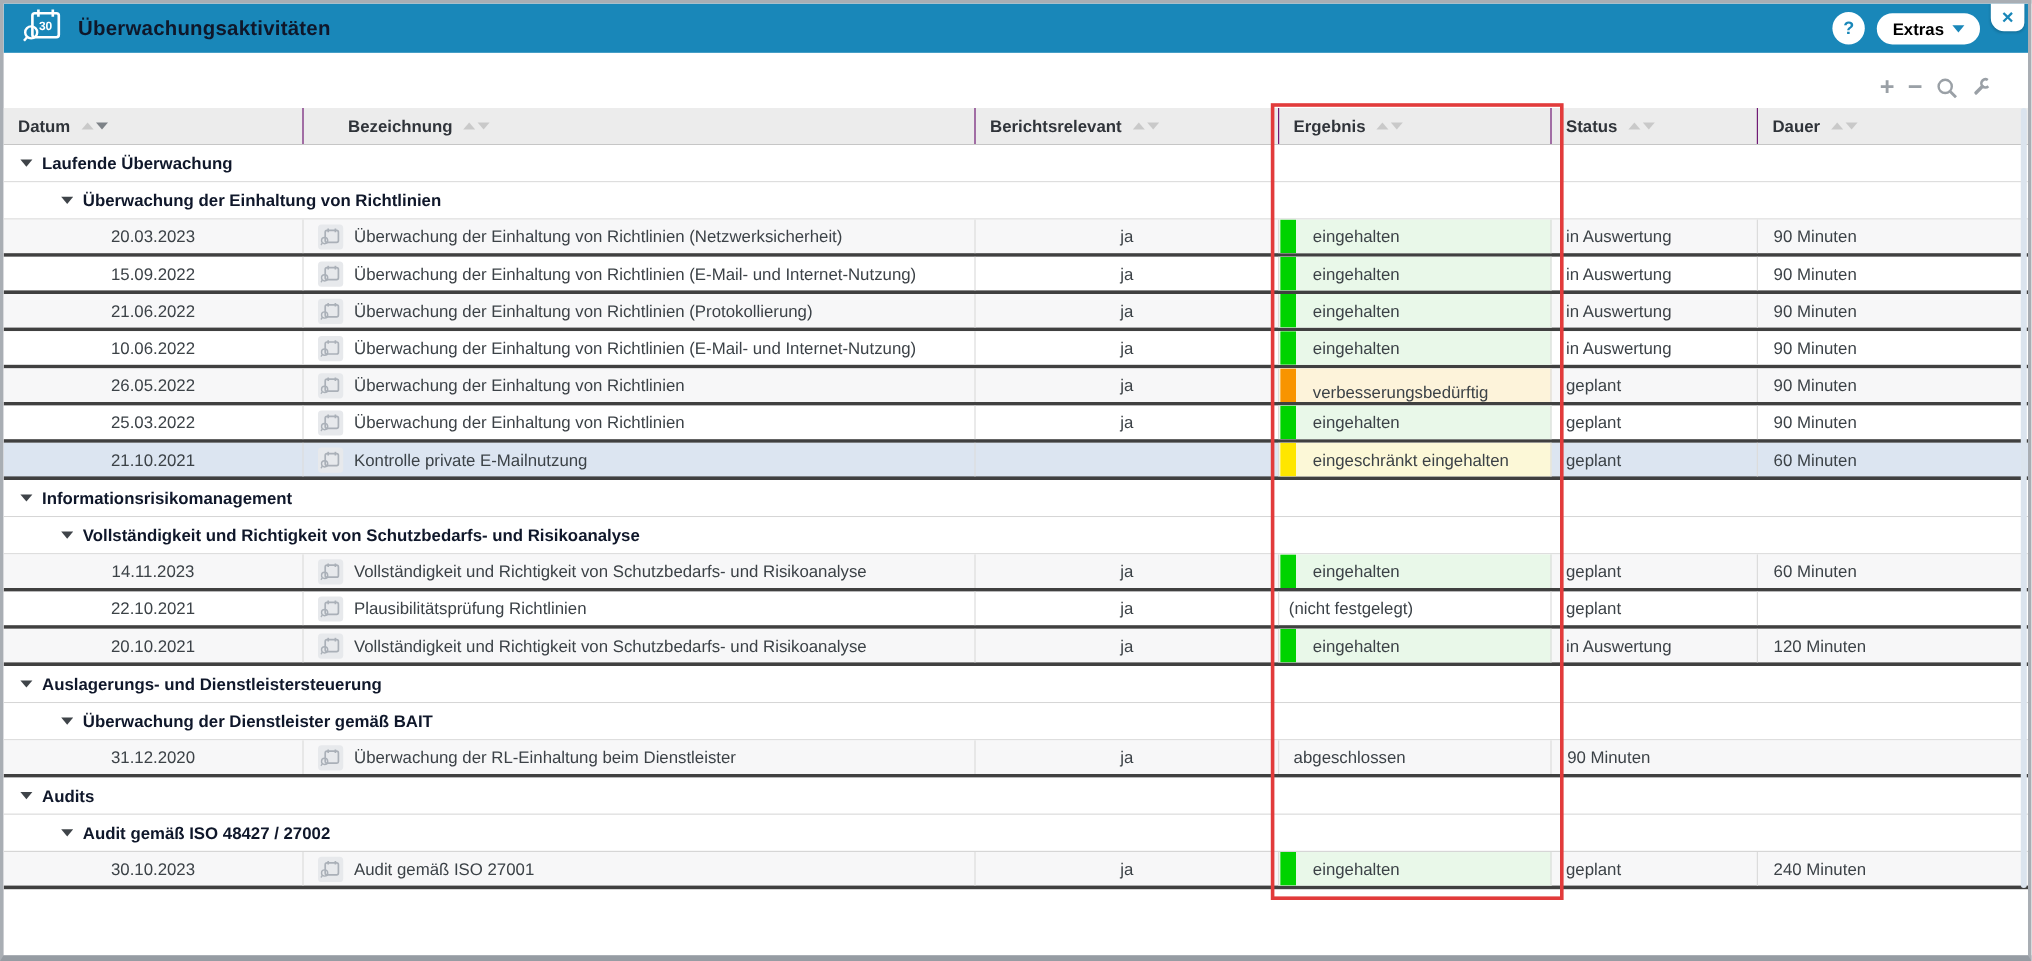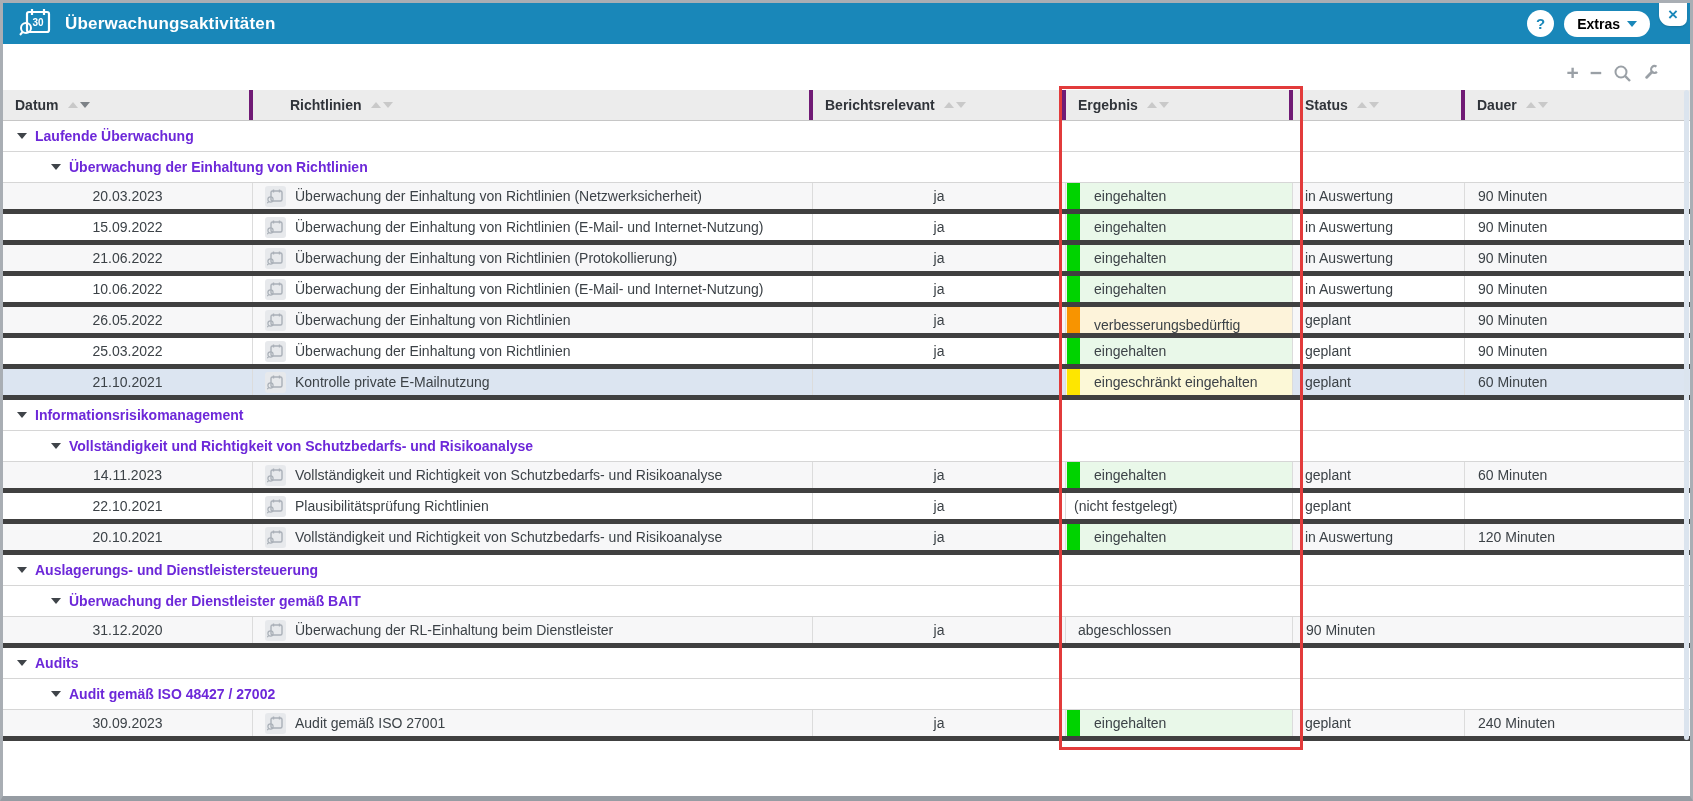--- a/index.html
+++ b/index.html
@@ -2,60 +2,60 @@
 <html><head>
 <meta charset="utf-8">
 <style>
   html,body{margin:0;padding:0;background:#e8e8e8;font-family:"Liberation Sans",sans-serif;}
   .window{position:relative;width:1687px;height:793px;background:#fff;
           border:3px solid #a9aeb4;border-bottom:5px solid #969ca3;overflow:hidden;}
   
   .titlebar{position:absolute;left:0;top:0;width:100%;height:41px;background:#1987b9;
             display:flex;align-items:center;}
   .app-icon{margin-left:16px;flex:0 0 auto;}
-  .title{color:#ffffff;font-size:17px;font-weight:bold;margin-left:12px;letter-spacing:.2px;}
+  .title{color:#0f172a;font-size:17px;font-weight:bold;margin-left:12px;letter-spacing:.2px;}
   .tb-right{position:absolute;right:40px;top:0;height:41px;display:flex;align-items:center;gap:10px;}
   .help-btn{width:27px;height:27px;border-radius:50%;background:#fff;color:#1987b9;
             font-weight:bold;font-size:15px;display:flex;align-items:center;justify-content:center;cursor:pointer;}
   .extras-btn{height:26px;border-radius:13px;background:#fff;color:#000000;font-weight:bold;
             font-size:14px;display:flex;align-items:center;gap:7px;padding:0 13px;cursor:pointer;}
   .caret-down{width:0;height:0;border-left:5px solid transparent;border-right:5px solid transparent;
             border-top:6px solid #1987b9;}
   .close-tab{position:absolute;top:0;right:3px;width:28px;height:23px;background:#fff;
             border-radius:0 0 7px 11px;display:flex;align-items:center;justify-content:center;
             color:#1987b9;font-weight:bold;font-size:17px;line-height:1;cursor:pointer;
             box-shadow:0 1px 2px rgba(0,0,0,.15);}
   
   .grid-tools{position:absolute;top:60px;right:30px;display:flex;align-items:center;gap:11px;color:#9aa0a6;}
   .tool-txt{font-size:21px;font-weight:bold;line-height:20px;cursor:pointer;color:#9aa0a6;}
   .grid-tools svg{cursor:pointer;display:block;}
   
   .table{position:absolute;left:0;top:87px;width:1687px;}
   .thead,.row.data{display:grid;grid-template-columns:250px 560px 253px 227px 172px 225px;}
   .thead{height:30px;background:#ececec;border-bottom:1px solid #c6c6c6;}
   .th{display:flex;align-items:center;font-size:14px;font-weight:bold;color:#30343a;
-      border-right:4px solid #701a75;padding-left:12px;box-sizing:border-box;gap:9px;}
+      border-right:1px solid #701a75;padding-left:12px;box-sizing:border-box;gap:9px;}
   .th:last-child{border-right:none;}
   .th.bez{padding-left:37px;}
   .sorts{display:flex;gap:2px;align-items:center;cursor:pointer;}
   .tri{width:0;height:0;border-left:5px solid transparent;border-right:5px solid transparent;}
   .tri.up{border-bottom:6px solid #c9c9c9;}
   .tri.down{border-top:6px solid #c9c9c9;}
   .tri.active{border-top-color:#7f8archaic}
   .tri.down.active{border-top:6px solid #7d8287;}
   .tbody{background:#fff;}
   .row{box-sizing:border-box;}
-  .row.data{height:31px;border-bottom:5px solid #404040;background:#fff;cursor:pointer;}
+  .row.data{height:31px;border-bottom:3px solid #404040;background:#fff;cursor:pointer;}
   .row.data.stripe{background:#f7f7f8;}
   .row.data.selected{background:#dce5f1;}
   .row.group{height:31px;border-bottom:1px solid #d6d6d6;background:#fff;display:flex;
              align-items:center;gap:8px;cursor:pointer;}
   .row.group.l1{padding-left:14px;}
   .row.group.l2{padding-left:48px;}
-  .row.group .glabel{font-size:14px;font-weight:bold;color:#6d28d9;}
+  .row.group .glabel{font-size:14px;font-weight:bold;color:#0f172a;}
   .gcaret{width:0;height:0;border-left:5px solid transparent;border-right:5px solid transparent;
           border-top:6px solid #3f4449;}
   .cell{display:flex;align-items:center;font-size:14px;color:#3c4247;
         border-right:1px solid #dcdcdc;box-sizing:border-box;overflow:hidden;white-space:nowrap;}
   .cell:last-child{border-right:none;}
   .cell.datum,.cell.ber{justify-content:center;}
   .cell.bez{padding-left:12px;gap:9px;}
   .cell.status{padding-left:12px;}
   .cell.dauer{padding-left:13px;}
   .cell.erg{position:relative;padding-left:28px;}
@@ -124,21 +124,21 @@
   <div class="table">
     <div class="thead">
       <div class="th">
         <span>Datum</span>
         <span class="sorts">
           <span class="tri up"></span>
           <span class="tri down active"></span>
         </span>
       </div>
       <div class="th bez">
-        <span>Richtlinien</span>
+        <span>Bezeichnung</span>
         <span class="sorts">
           <span class="tri up"></span>
           <span class="tri down"></span>
         </span>
       </div>
       <div class="th">
         <span>Berichtsrelevant</span>
         <span class="sorts">
           <span class="tri up"></span>
           <span class="tri down"></span>
@@ -430,21 +430,21 @@
         </div>
         <div class="row group l1">
           <span class="gcaret"></span>
           <span class="glabel">Audits</span>
         </div>
         <div class="row group l2">
           <span class="gcaret"></span>
           <span class="glabel">Audit gemäß ISO 48427 / 27002</span>
         </div>
         <div class="row data stripe">
-          <div class="cell datum">30.09.2023</div>
+          <div class="cell datum">30.10.2023</div>
           <div class="cell bez">
             <span class="row-icon">
               <svg width="17" height="15" viewBox="0 0 17 15">
                 <rect x="4" y="2" width="11" height="10" rx="1.5" fill="none" stroke="#aab0b8" stroke-width="1.4"></rect>
                 <line x1="6.5" y1="0.5" x2="6.5" y2="3.5" stroke="#aab0b8" stroke-width="1.4"></line>
                 <line x1="12.5" y1="0.5" x2="12.5" y2="3.5" stroke="#aab0b8" stroke-width="1.4"></line>
                 <circle cx="3.5" cy="10.5" r="2.6" fill="none" stroke="#aab0b8" stroke-width="1.2"></circle>
                 <line x1="1.6" y1="12.6" x2="0.3" y2="14.2" stroke="#aab0b8" stroke-width="1.2"></line>
               </svg>
             </span>

